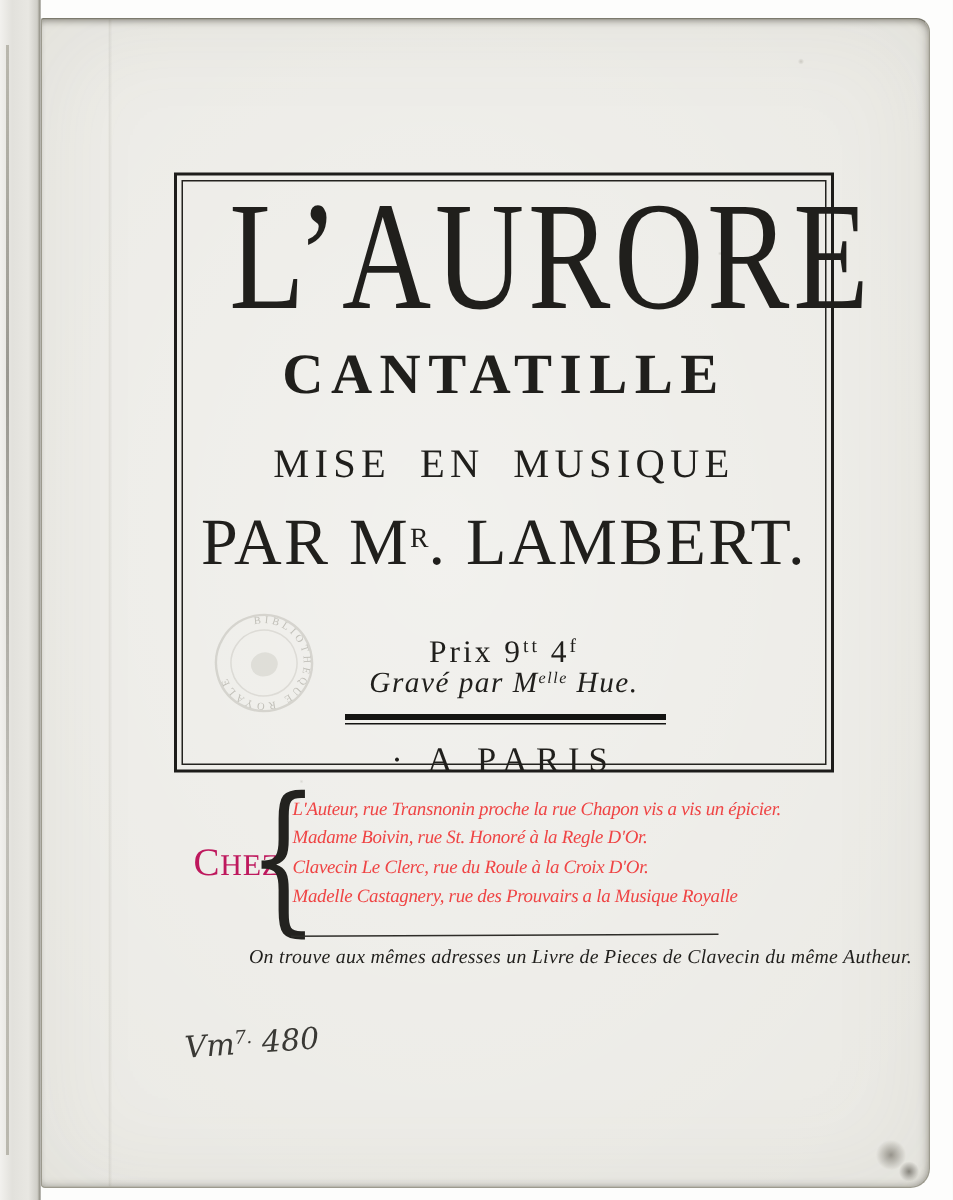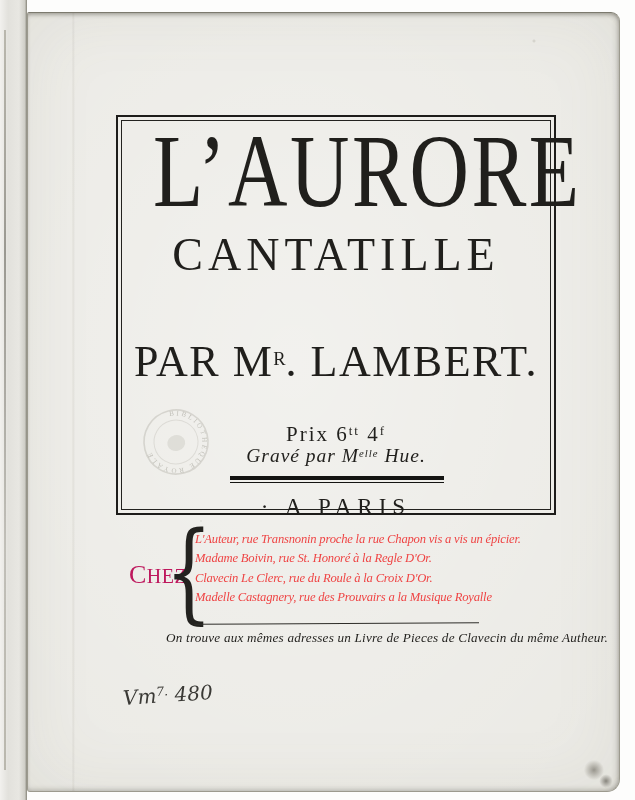--- a/index.html
+++ b/index.html
@@ -38,21 +38,21 @@
 
   
   .frame{position:absolute;left:116px;top:115px;width:440px;height:400px;box-sizing:border-box;
     border:2.6px solid #1d1c1a;}
   .frame-inner{position:absolute;inset:2.6px;border:1.3px solid #23221f;pointer-events:none;}
 
   .frame .txt{position:absolute;left:0;right:0;text-align:center;color:#201f1c;white-space:nowrap;}
 
   .main-title{top:-4px;font-size:98px;line-height:1.15;letter-spacing:3px;font-weight:normal;
     transform:scaleX(.84) scaleY(1.05);transform-origin:center top;color:#242320;}
-  .genre-title{top:111px;font-size:46px;letter-spacing:5px;color:#22211e;}
+  .genre-title{top:111px;font-size:38px;letter-spacing:5px;color:#22211e;font-weight:bold;}
   .mise-line{top:177px;font-size:27px;letter-spacing:3.5px;word-spacing:9px;color:#23221f;}
   .author-line{top:219px;font-size:44px;letter-spacing:1.5px;color:#201f1c;}
   .author-line sup{font-size:.42em;vertical-align:.62em;letter-spacing:0;}
 
   .script{font-family:"Liberation Serif",serif;font-style:italic;color:#2a2925;}
   .lyricist-line{top:275px;font-size:16.5px;letter-spacing:.6px;}
   .lyricist-line sup{font-size:.6em;vertical-align:.45em;}
   .price-line{top:305px;font-size:21px;letter-spacing:2px;font-style:normal;color:#23221f;}
   .price-line sup{font-size:.62em;vertical-align:.5em;text-align:center;}
   .engraver-line{top:328px;font-size:19.5px;letter-spacing:1px;}
@@ -104,25 +104,26 @@
     </svg>
   </div>
 
   <div class="frame">
     <div class="frame-inner"></div>
 
     <div class="txt main-title">L’AURORE</div>
 
     <div class="txt genre-title">CANTATILLE</div>
 
+    <div class="txt mise-line">MISE EN MUSIQUE</div>
 
     <div class="txt author-line"><span>PAR M</span><sup>R</sup><span>. LAMBERT.</span></div>
 
 
-    <div class="txt price-line"><span>Prix 6</span><sup>tt</sup><span> 4</span><sup>f</sup></div>
+    <div class="txt price-line"><span>Prix 9</span><sup>tt</sup><span> 4</span><sup>f</sup></div>
 
     <div class="txt script engraver-line"><span>Gravé par M</span><sup>elle</sup><span> Hue.</span></div>
 
     <div class="mid-rule">
       <div class="mid-rule-thick"></div>
       <div class="mid-rule-thin"></div>
     </div>
 
     <div class="txt city-line">· A PARIS</div>
 

